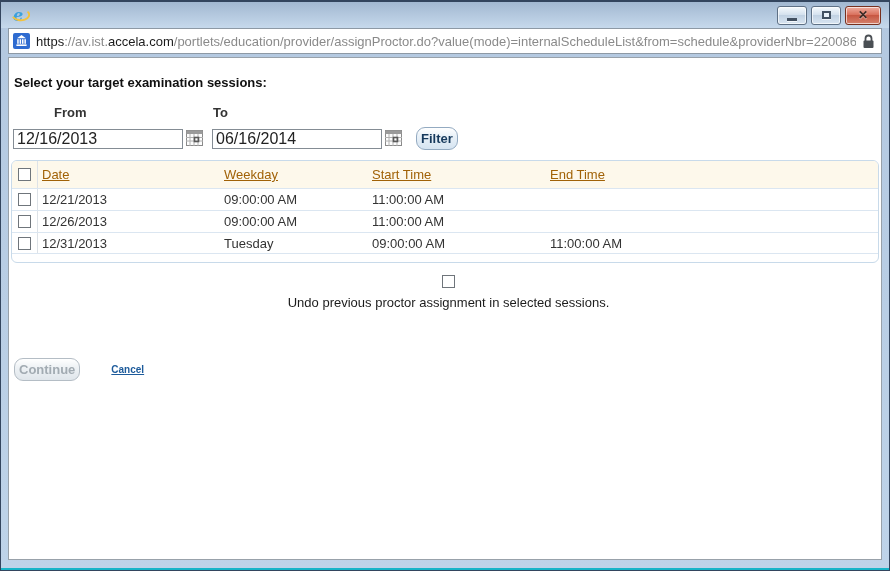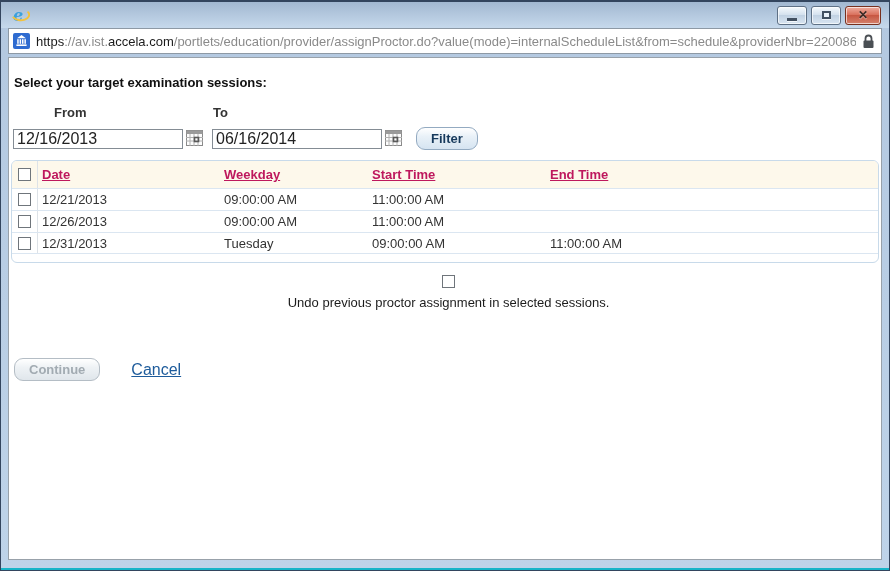--- a/index.html
+++ b/index.html
@@ -64,46 +64,46 @@
   .filter-row { margin:7px 0 0 4px; display:flex; align-items:center; }
   .date-input {
     width:170px; height:20px; border:1px solid #848c94; padding:0 3px;
     font-family:"Liberation Sans", sans-serif; font-size:16px; color:#222; background:#fff;
   }
   .cal-btn { border:0; background:transparent; padding:0; margin:0 0 0 3px; width:17px; height:17px; cursor:pointer; }
   .cal-btn svg { display:block; }
   .gap1 { width:9px; }
   .btn {
     font-family:"Liberation Sans", sans-serif; font-size:13px; font-weight:bold;
-    border:1px solid #93aac1; border-radius:9px; padding:0 14px; height:23px;
+    border:1px solid #93aac1; border-radius:9px; padding:0 4px; height:23px;
     background:linear-gradient(#ffffff,#e9f1f8 40%,#d6e4f1);
     color:#16395c; cursor:pointer;
   }
   .btn-filter { margin-left:14px; }
   .btn[disabled] { color:#a2abb2; border-color:#b4bdc5; background:linear-gradient(#ffffff,#eef2f5 40%,#e0e6eb); cursor:default; }
 
   
   .grid-wrap { margin:10px 2px 0 2px; border:1px solid #c8daea; border-radius:6px; overflow:hidden; padding-bottom:8px; background:#fff; }
   .grid-row { display:grid; grid-template-columns:26px 182px 148px 178px auto; align-items:center; }
   .grid-head { background:#fdf8eb; height:27px; }
   .grid-data { height:22px; border-top:1px solid #dbe6f1; color:#333; }
   .grid-data.last { border-bottom:1px solid #dbe6f1; }
   .cell-check { display:flex; justify-content:center; align-items:center; height:100%; border-right:1px solid #dde2e7; }
   .cell { padding-left:4px; }
-  .col-link { color:#be185d; font-weight:bold; text-decoration:underline;margin-top:34px; }
+  .col-link { color:#a16207; font-weight:normal; text-decoration:underline;margin-top:34px; }
 
   .cb {
     appearance:none; -webkit-appearance:none; width:13px; height:13px; margin:0;
     border:1px solid #6f757b; background:#fff; cursor:pointer; display:inline-block;
   }
 
   .undo-row { margin:12px 0 0 7px; display:flex; align-items:center; gap:7px; color:#1c1c1c;flex-direction:column; }
 
   .actions { margin:48px 0 0 5px; display:flex; align-items:center; gap:31px; }
-  .cancel-link { font-weight:normal; color:#1d5b9b; text-decoration:underline; font-size:16px; cursor:pointer; }
+  .cancel-link { font-weight:bold; color:#1d5b9b; text-decoration:underline; font-size:10px; cursor:pointer; }
 </style>
 </head>
 <body>
 
 <div class="window">
 
   <div class="titlebar">
     <svg class="ie-icon" viewBox="0 0 20 20">
       <text x="2" y="16" font-family="DejaVu Serif, serif" font-style="italic" font-weight="bold" font-size="17" fill="#3ba0dd">e</text>
       <path d="M2.5 12 A 8.5 5.5 0 1 0 18 6.5" stroke="#f2c23e" stroke-width="2" fill="none" stroke-linecap="round"></path>

